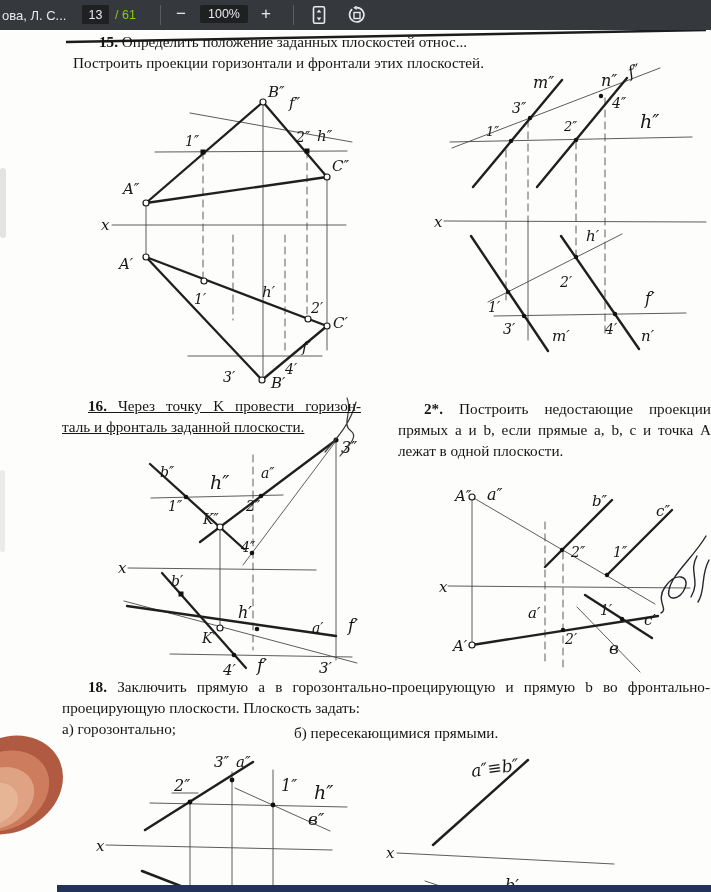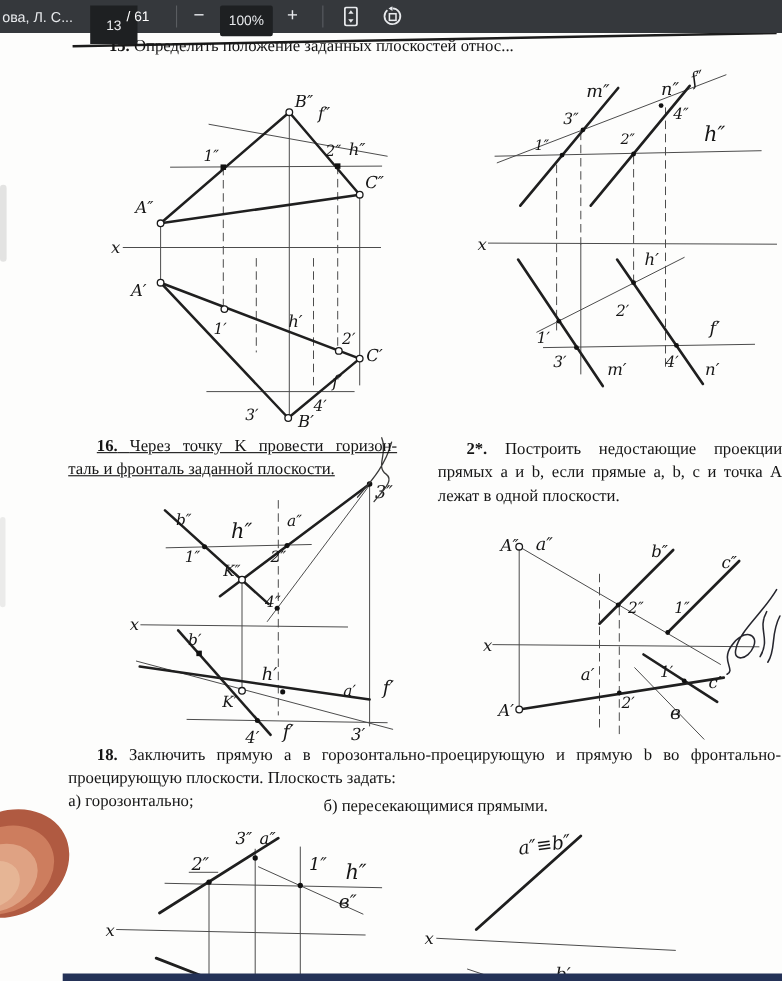--- a/index.html
+++ b/index.html
@@ -13,30 +13,30 @@
     position:absolute;left:0;top:0;width:711px;height:30px;
     background:#35383c;z-index:10;
   }
   .tb-title{
     position:absolute;left:2px;top:8px;color:#e8eaed;font-size:13px;
     white-space:nowrap;max-width:80px;overflow:hidden;
   }
   .tb-pagebox{
     position:absolute;left:82px;top:5px;width:27px;height:19px;
     background:#1e2022;border:none;border-radius:0;color:#e8eaed;
-    font-size:12.5px;text-align:center;padding:8px;font-family:"Liberation Sans",sans-serif;
-  }
-  .tb-of{position:absolute;left:115px;top:8px;color:#ffffff;font-size:12.5px;}
+    font-size:12.5px;text-align:center;padding:0;font-family:"Liberation Sans",sans-serif;
+  }
+  .tb-of{position:absolute;left:115px;top:8px;color:#84cc16;font-size:12.5px;}
   .tb-sep{position:absolute;top:5px;width:1px;height:20px;background:#5a5d61;}
   .tb-btn{
     position:absolute;color:#e8eaed;background:transparent;border:none;
     font-size:17px;line-height:17px;padding:0;cursor:pointer;font-family:"Liberation Sans",sans-serif;
   }
   .tb-zoombox{
-    position:absolute;left:200px;top:5px;width:48px;height:28px;
+    position:absolute;left:200px;top:5px;width:48px;height:18px;
     background:#1e2022;border-radius:2px;color:#e8eaed;font-size:12.5px;
     display:flex;align-items:center;justify-content:center;
   }
   .tb-icon{position:absolute;top:6px;background:transparent;border:none;padding:0;cursor:pointer;}
   
   .ptext{
     position:absolute;z-index:2;color:#151515;
     font-family:"Liberation Serif",serif;font-size:15.2px;line-height:21px;
   }
   .ptext .ind{text-indent:26px;}
@@ -69,20 +69,21 @@
     <svg width="20" height="19" viewBox="0 0 20 19">
       <path d="M5.2,3.2 A7.2,7.2 0 1 0 10,1.6" fill="none" stroke="#e8eaed" stroke-width="1.6"></path>
       <path d="M9.8,-0.6 L9.8,4.0 L6.2,1.7 Z" fill="#e8eaed"></path>
       <rect x="7" y="6.5" width="6" height="6" fill="none" stroke="#e8eaed" stroke-width="1.4"></rect>
     </svg>
   </button>
 </div>
 
 <div class="ptext" style="left:73px;top:31px;width:602px;">
   <div class="ind"><b>15.</b> <span>Определить положение заданных плоскостей относ...</span></div>
+  <div>Построить проекции горизонтали и фронтали этих плоскостей.</div>
 </div>
 
 <div class="ptext" style="left:62px;top:395px;width:299px;text-decoration:underline;">
   <div class="ind just"><b>16.</b> <span>Через точку K провести горизон-</span></div>
   <div>таль и фронталь заданной плоскости.</div>
 </div>
 
 <div class="ptext" style="left:398px;top:398px;width:313px;">
   <div class="ind just"><b>2*.</b> <span>Построить недостающие проекции</span></div>
   <div class="just">прямых a и b, если прямые a, b, c и точка A</div>

